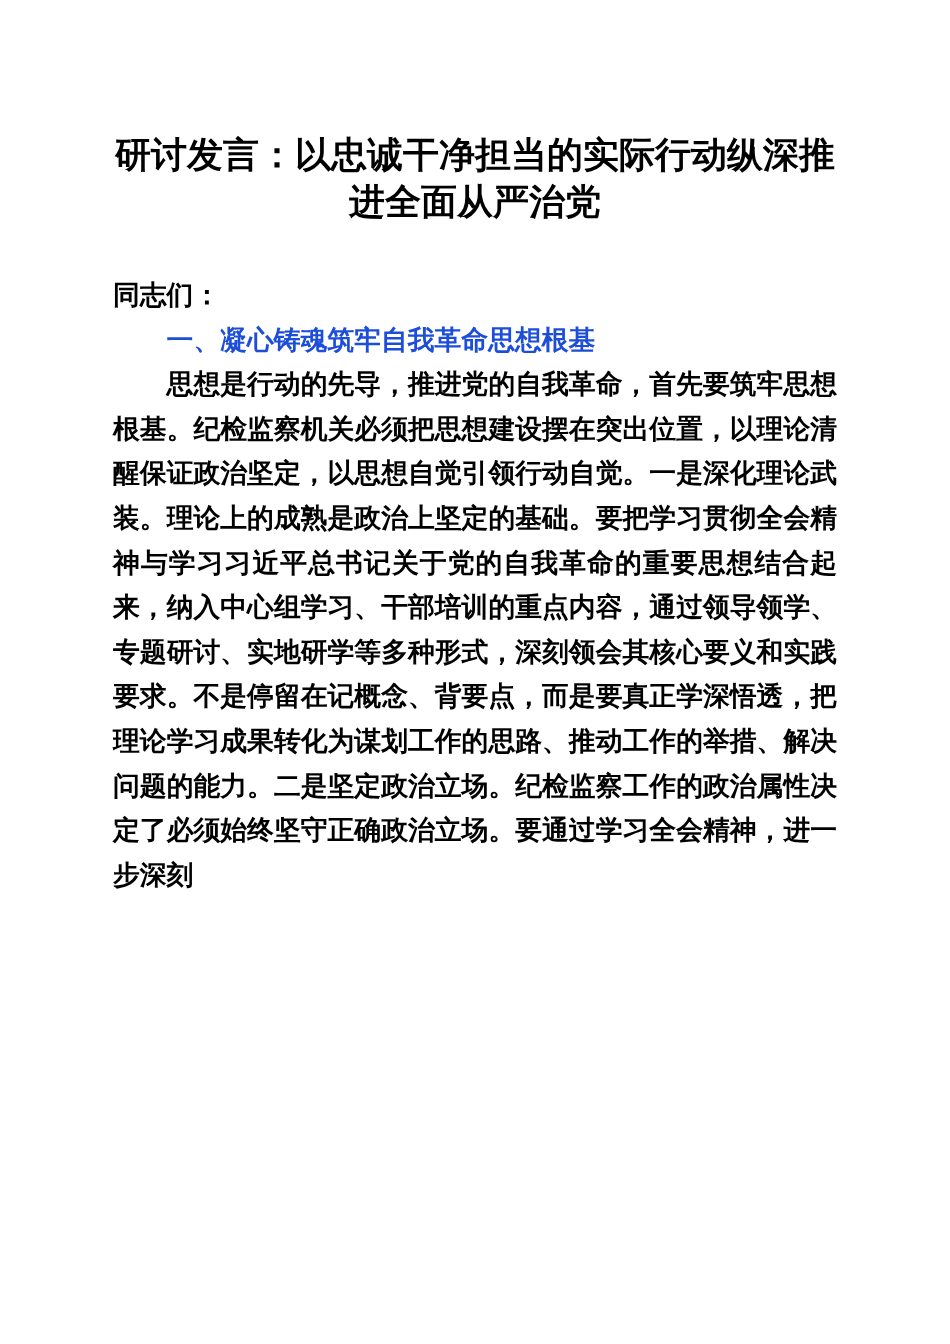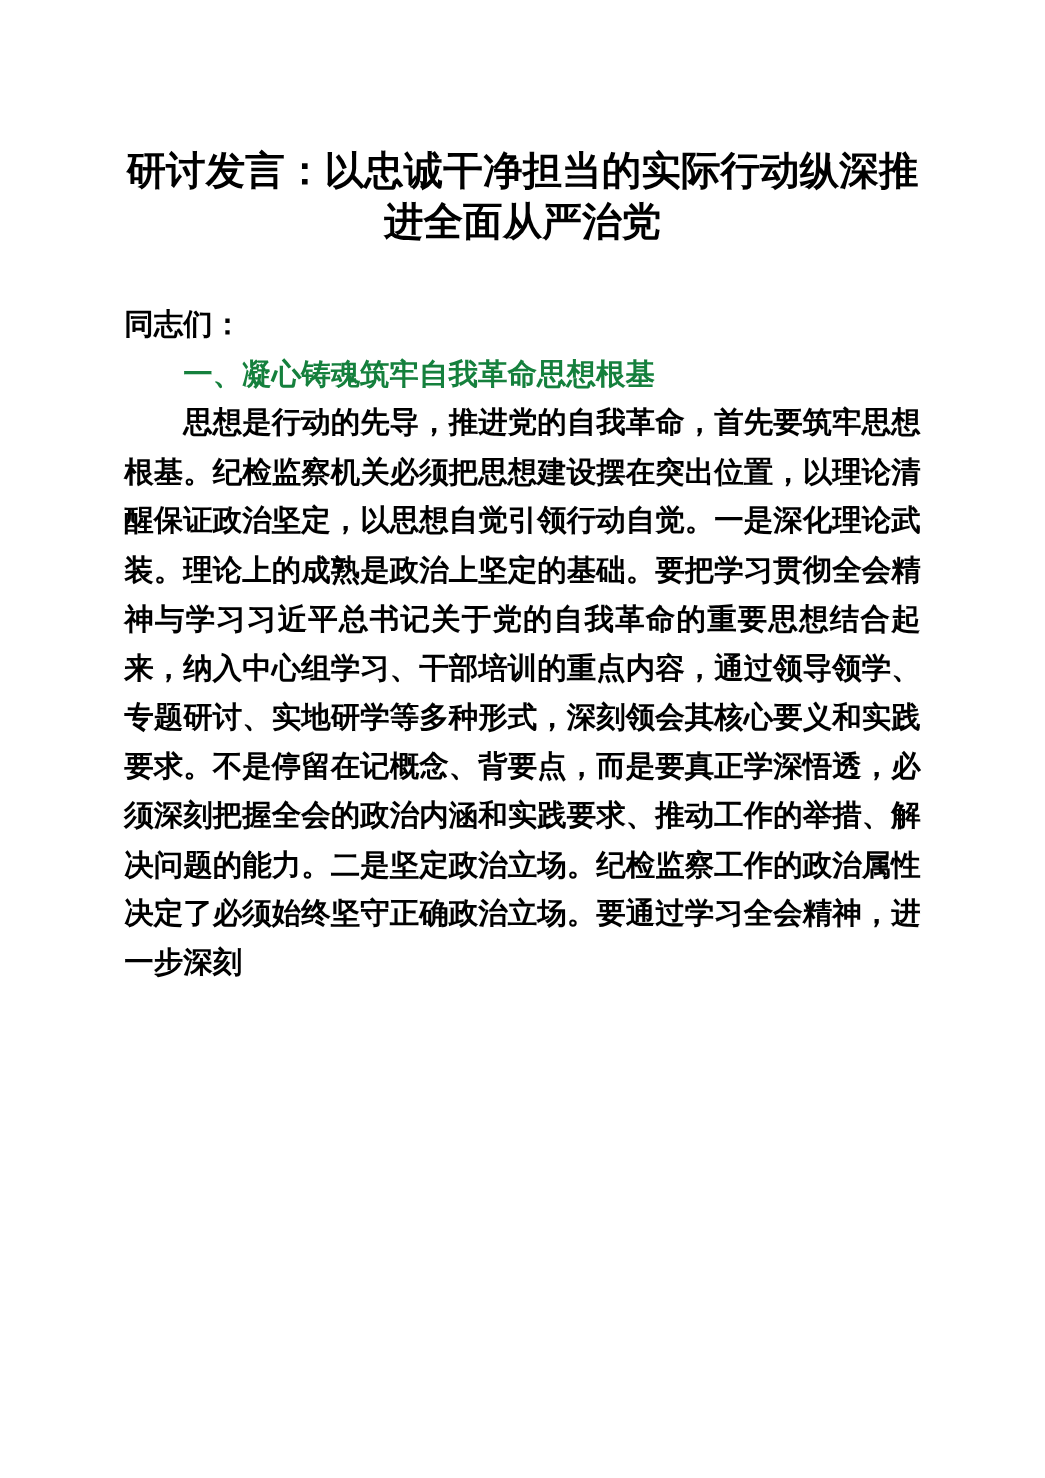--- a/index.html
+++ b/index.html
@@ -52,30 +52,30 @@
   }
   
   .section-heading {
     margin: 0;
     font-family: "Liberation Sans", "DejaVu Sans", sans-serif;
     font-weight: 700;
     font-size: 26.8px;
     line-height: 44.6px;
     text-indent: 2em;
     text-align: justify;
-    color: #15803d;
+    color: #1d4ed8;
   }
 </style>
 </head>
 <body>
 
 <div class="page">
 
   <h1 class="doc-title">研讨发言：以忠诚干净担当的实际行动纵深推进全面从严治党</h1>
 
   <p class="body-text salutation">同志们：</p>
 
 
   <h2 class="section-heading">一、凝心铸魂筑牢自我革命思想根基</h2>
 
-  <p class="body-text indent">思想是行动的先导，推进党的自我革命，首先要筑牢思想根基。纪检监察机关必须把思想建设摆在突出位置，以理论清醒保证政治坚定，以思想自觉引领行动自觉。一是深化理论武装。理论上的成熟是政治上坚定的基础。要把学习贯彻全会精神与学习习近平总书记关于党的自我革命的重要思想结合起来，纳入中心组学习、干部培训的重点内容，通过领导领学、专题研讨、实地研学等多种形式，深刻领会其核心要义和实践要求。不是停留在记概念、背要点，而是要真正学深悟透，必须深刻把握全会的政治内涵和实践要求、推动工作的举措、解决问题的能力。二是坚定政治立场。纪检监察工作的政治属性决定了必须始终坚守正确政治立场。要通过学习全会精神，进一步深刻</p>
+  <p class="body-text indent">思想是行动的先导，推进党的自我革命，首先要筑牢思想根基。纪检监察机关必须把思想建设摆在突出位置，以理论清醒保证政治坚定，以思想自觉引领行动自觉。一是深化理论武装。理论上的成熟是政治上坚定的基础。要把学习贯彻全会精神与学习习近平总书记关于党的自我革命的重要思想结合起来，纳入中心组学习、干部培训的重点内容，通过领导领学、专题研讨、实地研学等多种形式，深刻领会其核心要义和实践要求。不是停留在记概念、背要点，而是要真正学深悟透，把理论学习成果转化为谋划工作的思路、推动工作的举措、解决问题的能力。二是坚定政治立场。纪检监察工作的政治属性决定了必须始终坚守正确政治立场。要通过学习全会精神，进一步深刻</p>
 
 </div>
 
 </body></html>

